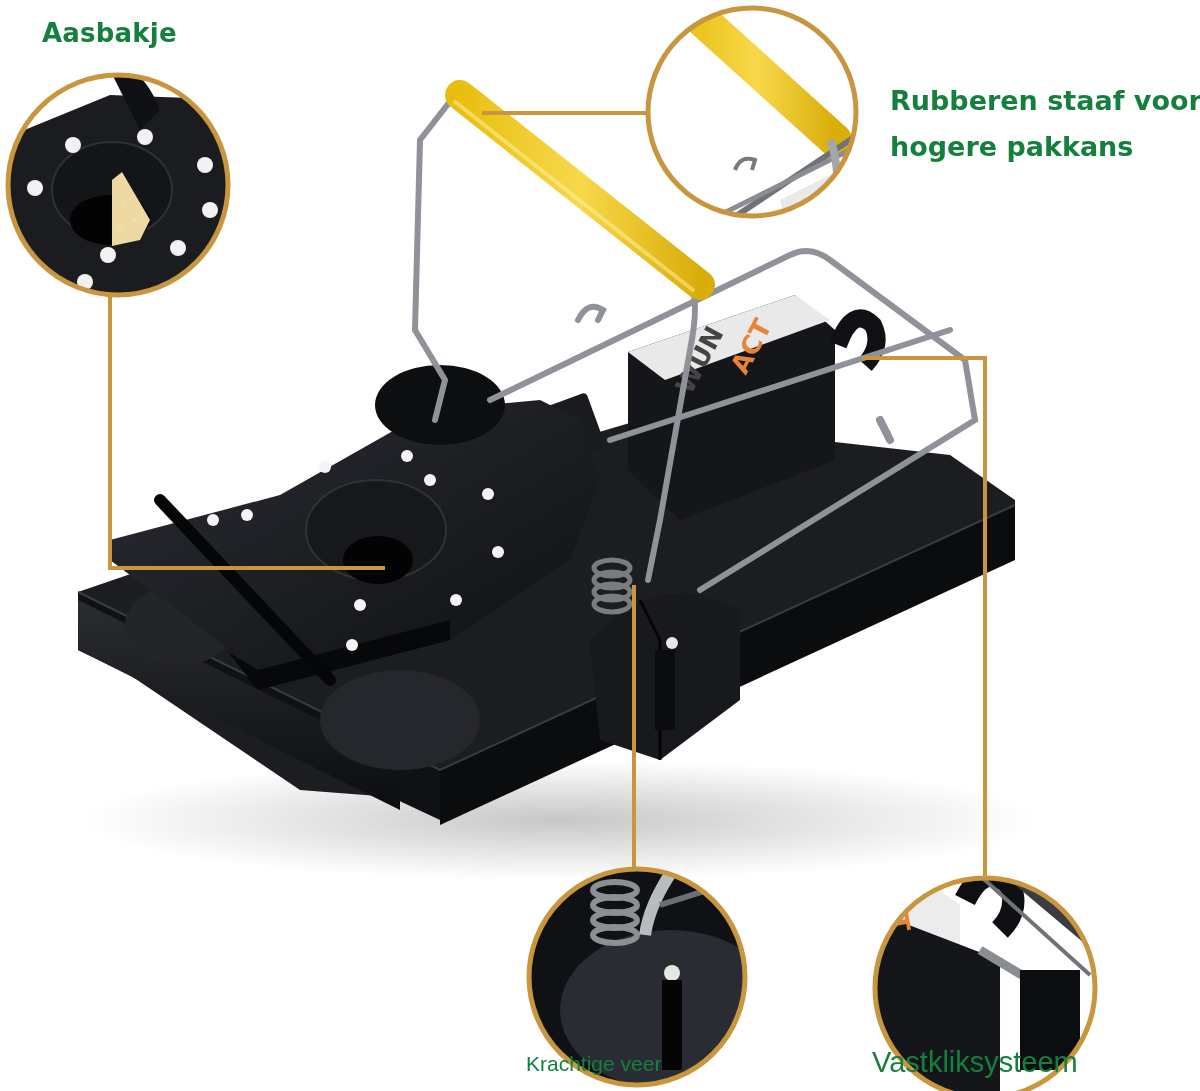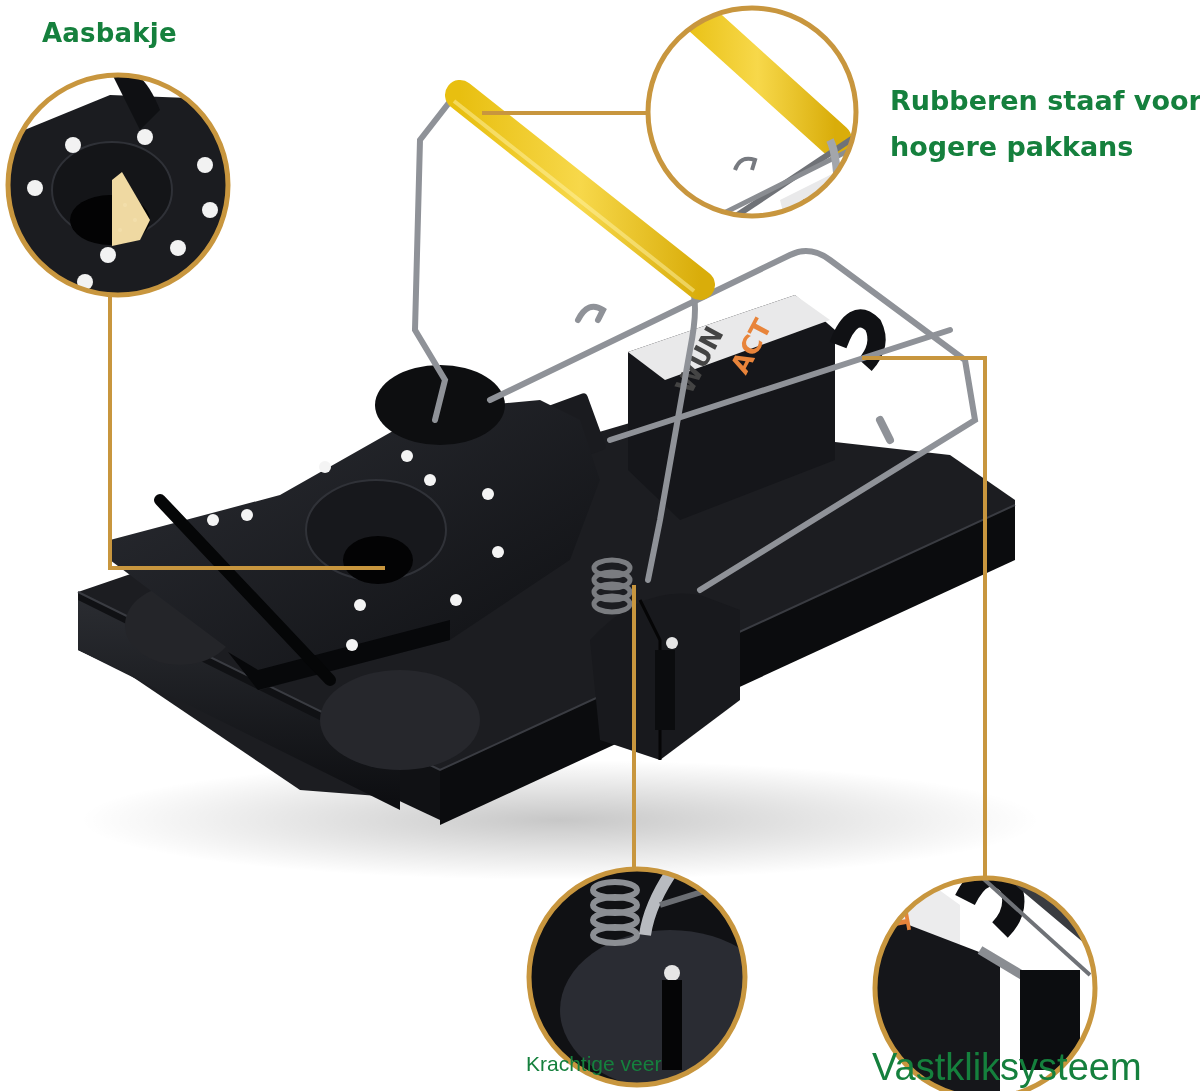--- a/index.html
+++ b/index.html
@@ -3,21 +3,21 @@
 <meta charset="utf-8">
 <style>
   html, body { margin: 0; padding: 0; background: #ffffff; }
   body { width: 1200px; height: 1091px; position: relative; overflow: hidden;
          font-family: "DejaVu Sans", "Liberation Sans", sans-serif; }
   .stage { position: absolute; left: 0; top: 0; width: 1200px; height: 1091px; }
   .label { position: absolute; color: #15803d; font-weight: bold; white-space: nowrap; }
   .label.l-bait { left: 42px; top: 18px; font-size: 26px; letter-spacing: 0.2px; }
   .label.l-rod { left: 890px; top: 78px; font-size: 27px; line-height: 46px; }
   .label.l-spring { left: 526px; top: 1052px; font-size: 21px; font-weight: normal; font-family: "Liberation Sans", sans-serif; }
-  .label.l-lock { left: 872px; top: 1046px; font-size: 38px; font-weight: normal; font-family: "Liberation Sans", sans-serif; }
+  .label.l-lock { left: 872px; top: 1046px; font-size: 29px; font-weight: normal; font-family: "Liberation Sans", sans-serif; }
   .rod-line { display: block; }
   svg { position: absolute; left: 0; top: 0; }
 </style>
 </head>
 <body>
 
 <div class="stage">
 
 <svg width="1200" height="1091" viewBox="0 0 1200 1091">
   <defs>

